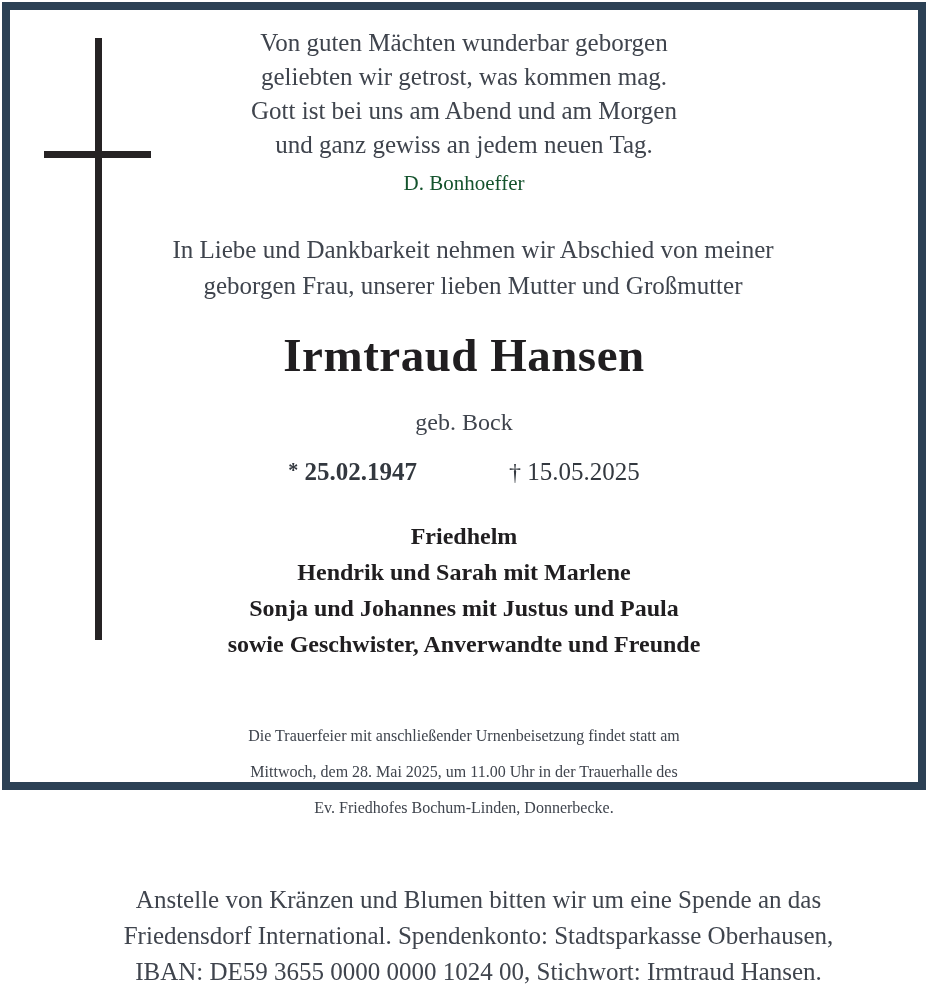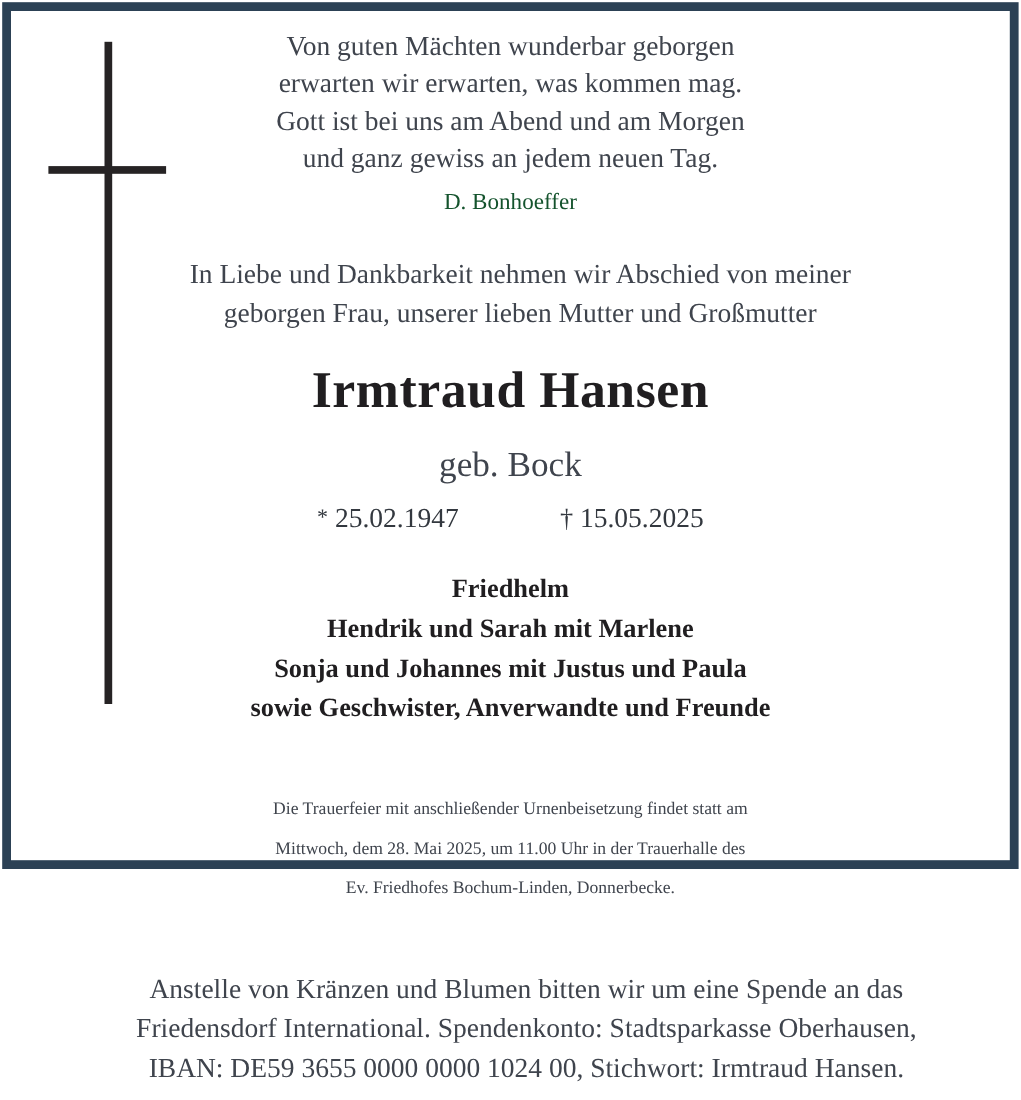--- a/index.html
+++ b/index.html
@@ -113,39 +113,39 @@
     letter-spacing: 0.5px;
     line-height: 58px;
     color: #201e20;
   }
 
   .maiden-name {
     position: absolute;
     left: 0;
     right: 0;
     top: 396px;
-    font-size: 32px;
+    font-size: 24px;
     line-height: 32px;
     color: #3f444d;
   }
 
   .dates {
     position: absolute;
     left: 0;
     right: 0;
     top: 443px;
     font-size: 25px;
     line-height: 34px;
     color: #33383f;
   }
   .dates-inner {
     display: inline-block;
     white-space: nowrap;
   }
-  .date-birth { margin-right: 92px; }
+  .date-birth { margin-right: 92px; font-weight: bold; }
   .symbol-star { font-size: 20px; vertical-align: 3px; }
   .symbol-dagger { font-size: 24px; }
 
   .survivors {
     position: absolute;
     left: 0;
     right: 0;
     top: 508px;
     font-size: 24px;
     font-weight: bold;
@@ -184,21 +184,21 @@
 
     <div class="cross">
       <div class="cross-vertical"></div>
       <div class="cross-horizontal"></div>
     </div>
 
     <div class="content">
 
       <div class="verse">
         <div class="verse-line">Von guten Mächten wunderbar geborgen</div>
-        <div class="verse-line">erwarten wir erwarten, was kommen mag.</div>
+        <div class="verse-line">geliebten wir getrost, was kommen mag.</div>
         <div class="verse-line">Gott ist bei uns am Abend und am Morgen</div>
         <div class="verse-line">und ganz gewiss an jedem neuen Tag.</div>
       </div>
 
       <div class="attribution">D. Bonhoeffer</div>
 
       <div class="intro">
         <div class="intro-line">In Liebe und Dankbarkeit nehmen wir Abschied von meiner</div>
         <div class="intro-line">geborgen Frau, unserer lieben Mutter und Großmutter</div>
       </div>

